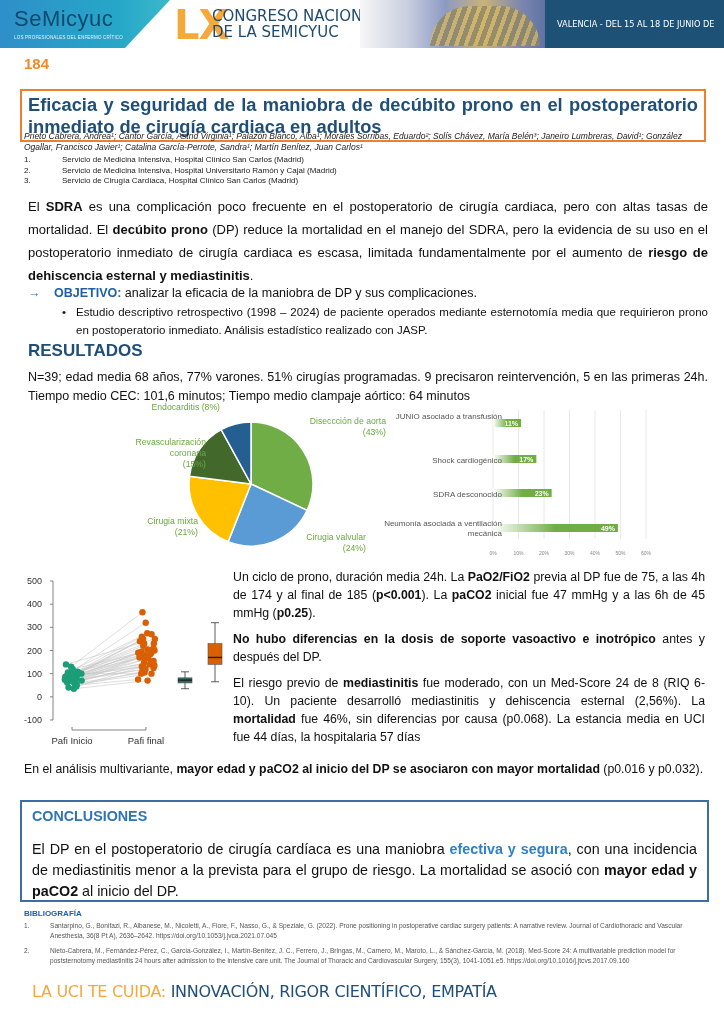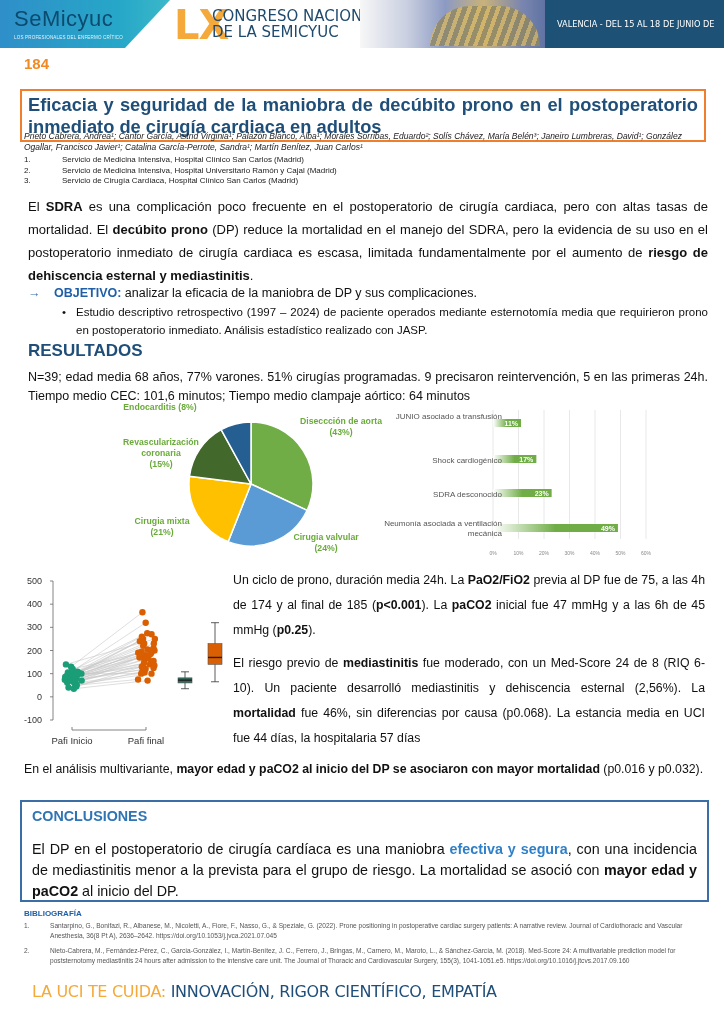--- a/index.html
+++ b/index.html
@@ -22,25 +22,25 @@
   .affils .n { width: 38px; }
   .intro { position: absolute; left: 28px; top: 195px; width: 680px; font-size: 13px; line-height: 23px; text-align: justify; }
   .objetivo { position: absolute; left: 28px; top: 284px; width: 680px; font-size: 12.5px; line-height: 18px; }
   .objetivo .arrow { color: #2f6fb0; font-weight: bold; display: inline-block; width: 26px; }
   .objetivo .lbl { color: #1f5fa8; font-weight: bold; }
   .bullet { position: absolute; left: 60px; top: 303px; width: 648px; font-size: 11.5px; line-height: 18px; text-align: justify; padding-left: 16px; }
   .bullet::before { content: "•"; position: absolute; left: 2px; }
   .h-results { position: absolute; left: 28px; top: 341px; color: #1f4e79; font-size: 17px; font-weight: bold; }
   .results-p { position: absolute; left: 28px; top: 368px; width: 680px; font-size: 12.5px; line-height: 19px; text-align: justify; }
   .pie-wrap { position: absolute; left: 110px; top: 404px; width: 280px; height: 156px; }
-  .pie-label { position: absolute; color: #6aaa3a; font-size: 8.7px; font-weight: bold; text-align: center; line-height: 11px; white-space: nowrap; }
+  .pie-label { position: absolute; color: #6aaa3a; font-size: 8.7px; font-weight: normal; text-align: right; line-height: 11px; white-space: nowrap; }
   .bar-wrap { position: absolute; left: 390px; top: 404px; width: 270px; height: 160px; }
   .bar-cat { position: absolute; right: 158px; font-size: 8px; color: #555; text-align: right; line-height: 10px; white-space: nowrap; }
   .plot-wrap { position: absolute; left: 20px; top: 572px; width: 210px; height: 178px; }
-  .right-text { position: absolute; left: 233px; top: 568px; width: 472px; font-size: 12.3px; line-height: 25px; text-align: justify; }
+  .right-text { position: absolute; left: 233px; top: 568px; width: 472px; font-size: 12.3px; line-height: 18px; text-align: justify; }
   .right-text p { margin-bottom: 8px; }
   .multi { position: absolute; left: 24px; top: 760px; width: 684px; font-size: 12.3px; line-height: 19px; text-align: justify; }
   .concl-box { position: absolute; left: 20px; top: 800px; width: 689px; height: 102px; border: 2px solid #3a6ea5; padding: 6px 10px; }
   .concl-box h2 { color: #2f75b5; font-size: 14.3px; font-weight: bold; margin-bottom: 15px; }
   .concl-box p { font-size: 14.3px; line-height: 21px; text-align: justify; }
   .concl-box .hl { color: #2f80c8; font-weight: bold; }
   .biblio-h { position: absolute; left: 24px; top: 909px; color: #1f5fa8; font-size: 8px; font-weight: bold; }
   .biblio { position: absolute; left: 24px; top: 921px; width: 684px; font-size: 6.6px; line-height: 9.5px; color: #555; }
   .biblio .ref { display: flex; margin-bottom: 6px; }
   .biblio .n { width: 26px; flex: none; }
@@ -84,21 +84,21 @@
     </div>
 </div>
 
 <p class="intro">
   <span>El </span><b>SDRA</b><span> es una complicación poco frecuente en el postoperatorio de cirugía cardiaca, pero con altas tasas de mortalidad. El </span><b>decúbito prono</b><span> (DP) reduce la mortalidad en el manejo del SDRA, pero la evidencia de su uso en el postoperatorio inmediato de cirugía cardiaca es escasa, limitada fundamentalmente por el aumento de </span><b>riesgo de dehiscencia esternal y mediastinitis</b><span>.</span>
 </p>
 
 <div class="objetivo">
   <span class="arrow">→</span><span class="lbl">OBJETIVO:</span><span> analizar la eficacia de la maniobra de DP y sus complicaciones.</span>
 </div>
-<div class="bullet">Estudio descriptivo retrospectivo (1997 – 2024) de paciente operados mediante esternotomía media que requirieron prono en postoperatorio inmediato. Análisis estadístico realizado con JASP.</div>
+<div class="bullet">Estudio descriptivo retrospectivo (1998 – 2024) de paciente operados mediante esternotomía media que requirieron prono en postoperatorio inmediato. Análisis estadístico realizado con JASP.</div>
 
 <div class="h-results">RESULTADOS</div>
 <p class="results-p">N=39; edad media 68 años, 77% varones. 51% cirugías programadas. 9 precisaron reintervención, 5 en las primeras 24h. Tiempo medio CEC: 101,6 minutos; Tiempo medio clampaje aórtico: 64 minutos</p>
 
 <div class="pie-wrap">
   <svg id="pie-svg" width="280" height="156">
       <path d="M141,80 L141,18 A62,62 0 0 1 197.09927725289322,106.39831607703451 Z" fill="#70ad47" stroke="#fff" stroke-width="1.5"></path>
       <path d="M141,80 L197.09927725289322,106.39831607703451 A62,62 0 0 1 118.17627773354997,137.64614212507158 Z" fill="#5b9bd5" stroke="#fff" stroke-width="1.5"></path>
       <path d="M141,80 L118.17627773354997,137.64614212507158 A62,62 0 0 1 79.48888851850236,72.22933951901314 Z" fill="#ffc000" stroke="#fff" stroke-width="1.5"></path>
       <path d="M141,80 L79.48888851850236,72.22933951901314 A62,62 0 0 1 111.13127220569365,25.66898583728046 Z" fill="#43682b" stroke="#fff" stroke-width="1.5"></path>
@@ -294,20 +294,21 @@
       <line x1="195" y1="50.7" x2="195" y2="109.775" stroke="#333" stroke-width="0.8"></line>
       <line x1="191" y1="50.7" x2="199" y2="50.7" stroke="#333" stroke-width="0.8"></line>
       <line x1="191" y1="109.775" x2="199" y2="109.775" stroke="#333" stroke-width="0.8"></line>
       <rect x="188" y="71.55" width="14" height="20.85000000000001" fill="#d95f02" stroke="#555" stroke-width="0.6"></rect>
       <line x1="188" y1="85.44999999999999" x2="202" y2="85.44999999999999" stroke="#222" stroke-width="1.4"></line>
     </svg>
 </div>
 
 <div class="right-text">
   <p><span>Un ciclo de prono, duración media 24h. La </span><b>PaO2/FiO2</b><span> previa al DP fue de 75, a las 4h de 174 y al final de 185 (</span><b>p&lt;0.001</b><span>). La </span><b>paCO2</b><span> inicial fue 47 mmHg y a las 6h de 45 mmHg (</span><b>p0.25</b><span>).</span></p>
+  <p><b>No hubo diferencias en la dosis de soporte vasoactivo e inotrópico</b><span> antes y después del DP.</span></p>
   <p><span>El riesgo previo de </span><b>mediastinitis</b><span> fue moderado, con un Med-Score 24 de 8 (RIQ 6-10). Un paciente desarrolló mediastinitis y dehiscencia esternal (2,56%). La </span><b>mortalidad</b><span> fue 46%, sin diferencias por causa (p0.068). La estancia media en UCI fue 44 días, la hospitalaria 57 días</span></p>
 </div>
 
 <p class="multi"><span>En el análisis multivariante, </span><b>mayor edad y paCO2 al inicio del DP se asociaron con mayor mortalidad</b><span> (p0.016 y p0.032).</span></p>
 
 <div class="concl-box">
   <h2>CONCLUSIONES</h2>
   <p><span>El DP en el postoperatorio de cirugía cardíaca es una maniobra </span><span class="hl">efectiva y segura</span><span>, con una incidencia de mediastinitis menor a la prevista para el grupo de riesgo. La mortalidad se asoció con </span><b>mayor edad y paCO2</b><span> al inicio del DP.</span></p>
 </div>
 

